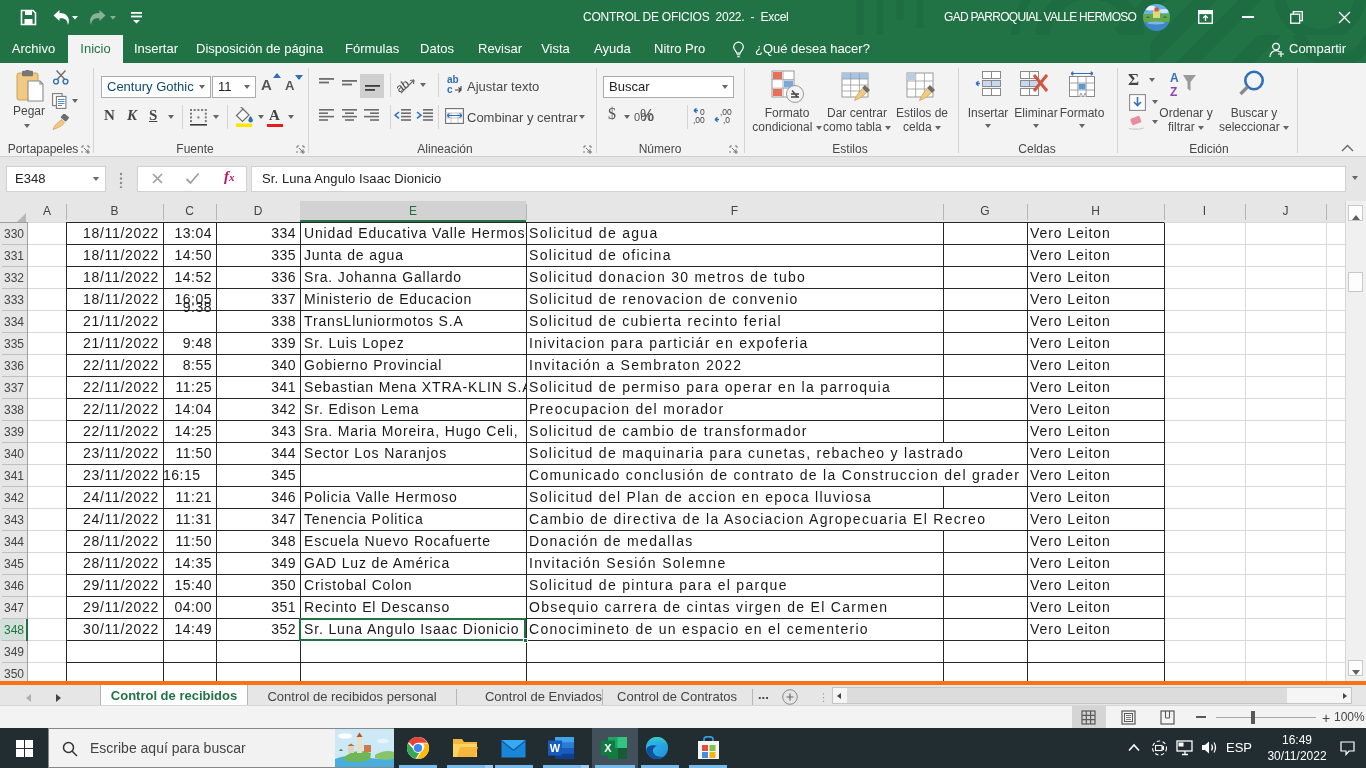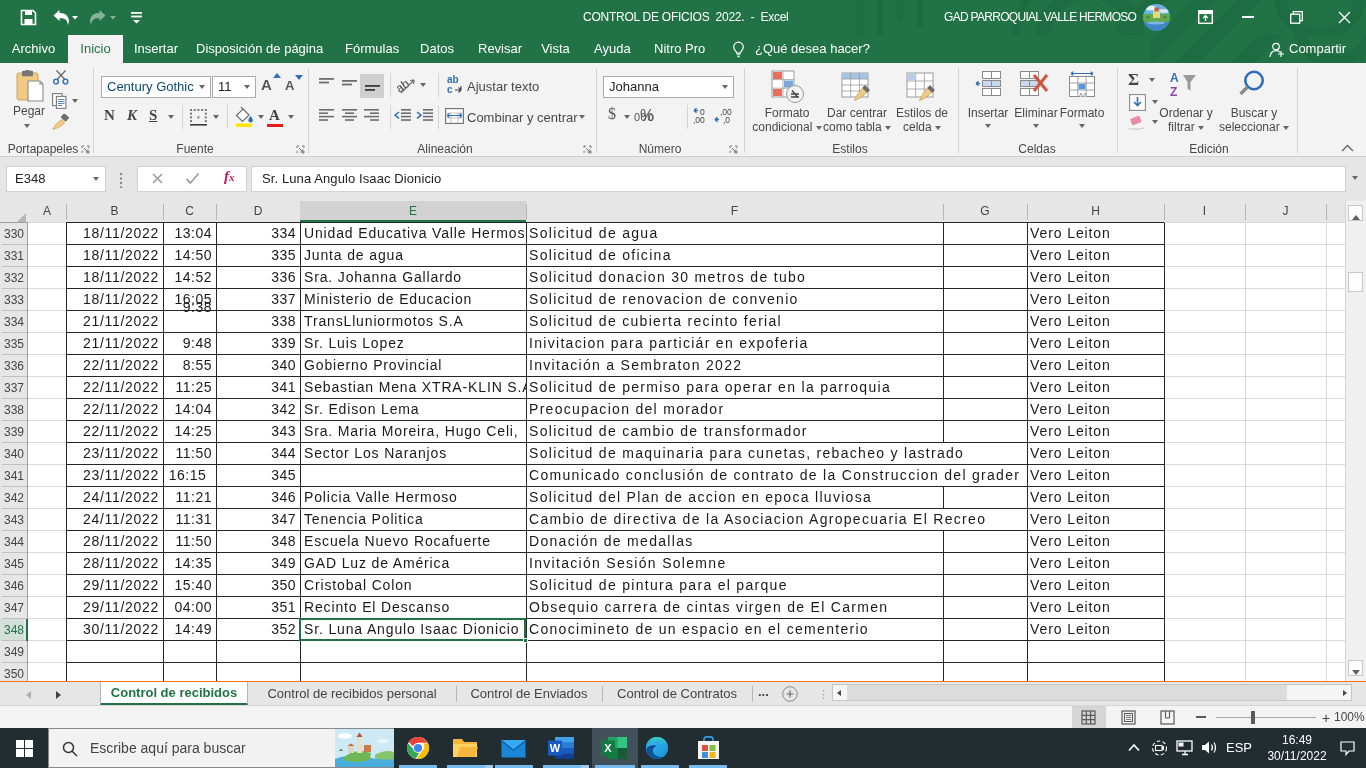--- a/index.html
+++ b/index.html
@@ -275,21 +275,21 @@
 <div class="abs rlbl" style="left:467px;top:47px;font-size:13px">Combinar y centrar</div>
 <div class="abs dd" style="left:579px;top:52px"></div>
 <div class="abs rlbl" style="left:400px;top:79px;width:90px;text-align:center">Alineación</div>
 <svg class="abs" style="left:583px;top:82px" width="9" height="9" viewBox="0 0 9 9">
   <path d="M1 3 V1 H3 M6 1 H8 V3 M1 6 V8 M8 6 V8 H6" stroke="#777" stroke-width="1" fill="none"></path>
   <path d="M3 3 L7 7 M7 7 V4.2 M7 7 H4.2" stroke="#777" stroke-width="1" fill="none"></path>
 </svg>
 <div class="sep" style="left:596px;top:5px;height:85px"></div>
 
 <div class="abs" style="left:603px;top:13px;width:131px;height:22px;background:#fff;border:1px solid #ababab">
-  <div class="abs" style="left:5px;top:0;line-height:20px;font-size:13px;color:#222">Johanna</div>
+  <div class="abs" style="left:5px;top:0;line-height:20px;font-size:13px;color:#222">Buscar</div>
   <div class="abs dd" style="left:118px;top:8px"></div>
 </div>
 <div class="abs" style="left:608px;top:42px;color:#565656;font-size:16px;font-family:'Liberation Serif',serif">$</div>
 <div class="abs dd" style="left:624px;top:52px"></div>
 <div class="abs" style="left:640px;top:44px;color:#565656;font-size:16px">%</div>
 <div class="abs" style="left:634px;top:48px;color:#565656;font-size:11px;letter-spacing:.5px">000</div>
 <div class="sep" style="left:687px;top:42px;height:24px"></div>
 <svg class="abs" style="left:692px;top:44px" width="19" height="18" viewBox="0 0 19 18">
   <path d="M6 3.5 H2 M2 3.5 L4.5 1.2 M2 3.5 L4.5 5.8" stroke="#2f6fb8" stroke-width="1.3" fill="none"></path>
   <text x="8" y="8" font-size="8.5" fill="#444">0</text>
@@ -652,21 +652,21 @@
 <div class="abs ct clip" style="left:304px;top:220px;width:222px;letter-spacing:.85px">Sra. Maria Moreira, Hugo Celi,</div>
 <div class="abs ct clip" style="left:529px;top:220px;width:497px;letter-spacing:1.3px">Solicitud de cambio de transformador</div>
 <div class="abs ct" style="left:1030px;top:220px;width:130px;letter-spacing:.9px">Vero Leiton</div>
 <div class="abs ct" style="left:66px;top:242px;width:93px;text-align:right;letter-spacing:.7px">23/11/2022</div>
 <div class="abs ct" style="left:163px;top:242px;width:49px;text-align:right;letter-spacing:.5px">11:50</div>
 <div class="abs ct" style="left:216px;top:242px;width:80px;text-align:right;letter-spacing:.5px">344</div>
 <div class="abs ct clip" style="left:304px;top:242px;width:222px;letter-spacing:.85px">Sector Los Naranjos</div>
 <div class="abs ct clip" style="left:529px;top:242px;width:497px;letter-spacing:1.3px">Solicitud de maquinaria para cunetas, rebacheo y lastrado</div>
 <div class="abs ct" style="left:1030px;top:242px;width:130px;letter-spacing:.9px">Vero Leiton</div>
 <div class="abs ct" style="left:66px;top:264px;width:93px;text-align:right;letter-spacing:.7px">23/11/2022</div>
-<div class="abs ct" style="left:163px;top:264px;width:49px;text-align:center;letter-spacing:.5px">16:15</div>
+<div class="abs ct" style="left:163px;top:264px;width:49px;text-align:left;letter-spacing:.5px">16:15</div>
 <div class="abs ct" style="left:216px;top:264px;width:80px;text-align:right;letter-spacing:.5px">345</div>
 <div class="abs ct clip" style="left:529px;top:264px;width:497px;letter-spacing:1.3px">Comunicado conclusión de contrato de la Construccion del grader</div>
 <div class="abs ct" style="left:1030px;top:264px;width:130px;letter-spacing:.9px">Vero Leiton</div>
 <div class="abs ct" style="left:66px;top:286px;width:93px;text-align:right;letter-spacing:.7px">24/11/2022</div>
 <div class="abs ct" style="left:163px;top:286px;width:49px;text-align:right;letter-spacing:.5px">11:21</div>
 <div class="abs ct" style="left:216px;top:286px;width:80px;text-align:right;letter-spacing:.5px">346</div>
 <div class="abs ct clip" style="left:304px;top:286px;width:222px;letter-spacing:.85px">Policia Valle Hermoso</div>
 <div class="abs ct clip" style="left:529px;top:286px;width:497px;letter-spacing:1.3px">Solicitud del Plan de accion en epoca lluviosa</div>
 <div class="abs ct" style="left:1030px;top:286px;width:130px;letter-spacing:.9px">Vero Leiton</div>
 <div class="abs ct" style="left:66px;top:308px;width:93px;text-align:right;letter-spacing:.7px">24/11/2022</div>
@@ -706,27 +706,27 @@
 <div class="abs ct clip" style="left:529px;top:418px;width:497px;letter-spacing:1.3px">Conocimineto de un espacio en el cementerio</div>
 <div class="abs ct" style="left:1030px;top:418px;width:130px;letter-spacing:.9px">Vero Leiton</div>
 <div class="abs" style="left:299px;top:417px;width:227px;height:23px;border:2px solid #217346"></div>
 <div class="abs" style="left:523px;top:437px;width:5px;height:5px;background:#217346;border:1px solid #fff"></div>
 </div>
 <div class="abs" style="left:1345px;top:201px;width:21px;height:480px;background:#f0f0f0;border-left:1px solid #d4d4d4">
 <div class="abs" style="left:2px;top:4px;width:15px;height:16px;background:#fdfdfd;border:1px solid #c8c8c8;text-align:center"><span style="display:inline-block;width:0;height:0;border-left:4px solid transparent;border-right:4px solid transparent;border-bottom:5px solid #606060;margin-top:5px"></span></div>
 <div class="abs" style="left:2px;top:71px;width:15px;height:20px;background:#fdfdfd;border:1px solid #c8c8c8"></div>
 <div class="abs" style="left:2px;top:459px;width:15px;height:16px;background:#fdfdfd;border:1px solid #c8c8c8;text-align:center"><span style="display:inline-block;width:0;height:0;border-left:4px solid transparent;border-right:4px solid transparent;border-top:5px solid #606060;margin-top:6px"></span></div>
 </div>
-<div class="abs" style="left:0;top:681px;width:1366px;height:24px;background:#e6e6e6;border-top:1px solid #f97316">
+<div class="abs" style="left:0;top:681px;width:1366px;height:24px;background:#e6e6e6;border-top:4px solid #f97316">
   <div class="abs" style="left:26px;top:9px;width:0;height:0;border-top:4px solid transparent;border-bottom:4px solid transparent;border-right:5px solid #b0b0b0"></div>
   <div class="abs" style="left:56px;top:9px;width:0;height:0;border-top:4px solid transparent;border-bottom:4px solid transparent;border-left:5px solid #444"></div>
   <div class="abs" style="left:100px;top:0;width:148px;height:24px;background:#fff;border-bottom:3px solid #217346;color:#217346;font-weight:bold;font-size:13px;text-align:center;line-height:21px;border-left:1px solid #b6b6b6;border-right:1px solid #b6b6b6">Control de recibidos</div>
   <div class="abs" style="left:248px;top:0;width:208px;height:24px;color:#444;font-size:13px;text-align:center;line-height:23px">Control de recibidos personal</div>
   <div class="abs" style="left:456px;top:4px;width:1px;height:16px;background:#b6b6b6"></div>
-  <div class="abs" style="left:456px;top:0;width:146px;height:24px;color:#444;font-size:13px;text-align:center;line-height:23px">Control de Enviados</div>
+  <div class="abs" style="left:456px;top:0;width:146px;height:24px;color:#444;font-size:13px;text-align:right;line-height:23px">Control de Enviados</div>
   <div class="abs" style="left:602px;top:4px;width:1px;height:16px;background:#b6b6b6"></div>
   <div class="abs" style="left:602px;top:0;width:150px;height:24px;color:#444;font-size:13px;text-align:center;line-height:23px">Control de Contratos</div>
   <div class="abs" style="left:752px;top:4px;width:1px;height:16px;background:#b6b6b6"></div>
   <div class="abs" style="left:758px;top:0;width:20px;height:24px;color:#444;font-size:13px;line-height:20px;font-weight:bold">...</div>
   <svg class="abs" style="left:782px;top:4px" width="16" height="16" viewBox="0 0 16 16">
     <circle cx="8" cy="8" r="7.3" fill="none" stroke="#8a8a8a" stroke-width="1"></circle>
     <path d="M8 4.5 V11.5 M4.5 8 H11.5" stroke="#6a6a6a" stroke-width="1.2"></path>
   </svg>
   <div class="abs" style="left:818px;top:6px;color:#9a9a9a;font-size:11px">⋮</div>
   <div class="abs" style="left:832px;top:2px;width:520px;height:17px;background:#f5f5f5;border:1px solid #c6c6c6">

